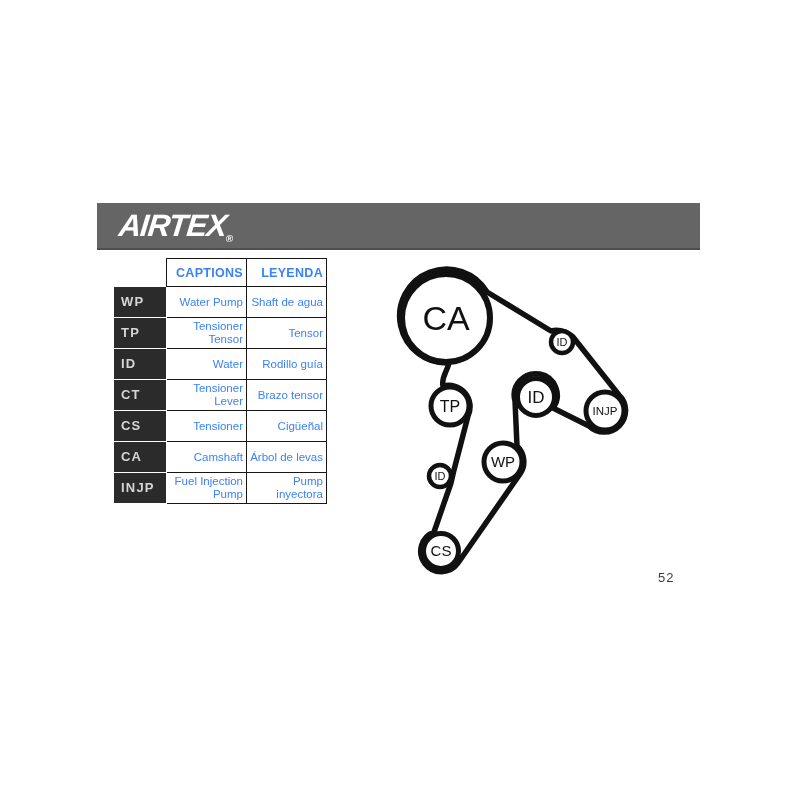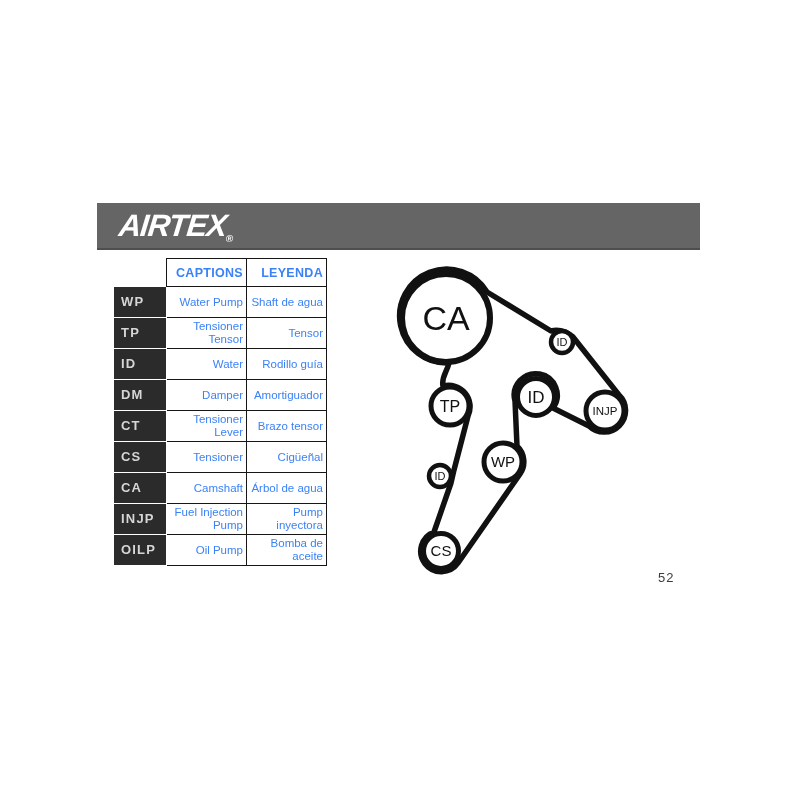--- a/index.html
+++ b/index.html
@@ -70,48 +70,38 @@
           <td class="code-cell">TP</td>
           <td class="caption-cell">Tensioner Tensor</td>
           <td class="leyenda-cell">Tensor</td>
         </tr>
         <tr>
           <td class="code-cell">ID</td>
           <td class="caption-cell">Water</td>
           <td class="leyenda-cell">Rodillo guía</td>
         </tr>
         <tr>
-          <td class="code-cell">DM</td>
-          <td class="caption-cell">Damper</td>
-          <td class="leyenda-cell">Amortiguador</td>
-        </tr>
-        <tr>
           <td class="code-cell">CT</td>
           <td class="caption-cell">Tensioner Lever</td>
           <td class="leyenda-cell">Brazo tensor</td>
         </tr>
         <tr>
           <td class="code-cell">CS</td>
           <td class="caption-cell">Tensioner</td>
           <td class="leyenda-cell">Cigüeñal</td>
         </tr>
         <tr>
           <td class="code-cell">CA</td>
           <td class="caption-cell">Camshaft</td>
-          <td class="leyenda-cell">Árbol de agua</td>
+          <td class="leyenda-cell">Árbol de levas</td>
         </tr>
         <tr>
           <td class="code-cell">INJP</td>
           <td class="caption-cell">Fuel Injection Pump</td>
           <td class="leyenda-cell">Pump inyectora</td>
-        </tr>
-        <tr>
-          <td class="code-cell">OILP</td>
-          <td class="caption-cell">Oil Pump</td>
-          <td class="leyenda-cell">Bomba de aceite</td>
         </tr>
       </tbody>
   </table>
 
   <svg class="diagram" viewBox="378 248 304 354" xmlns="http://www.w3.org/2000/svg">
     <path fill="none" stroke-width="5.5" stroke-linejoin="round" stroke-linecap="round" d="M 487 292
              A 47 47 0 1 0 449 363
              C 447 372 441 377 443 386
              A 21.5 21.5 0 0 1 468 416
              L 454 470 L 451 483 L 434 532

